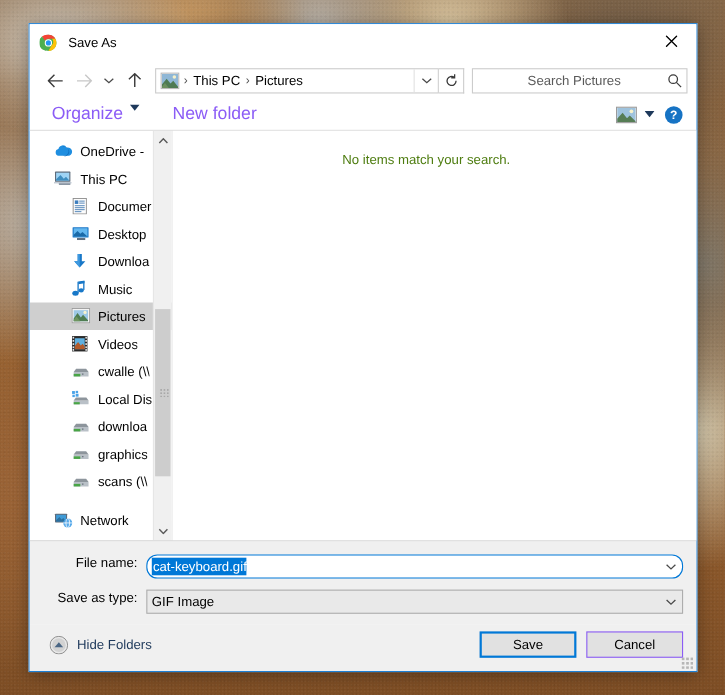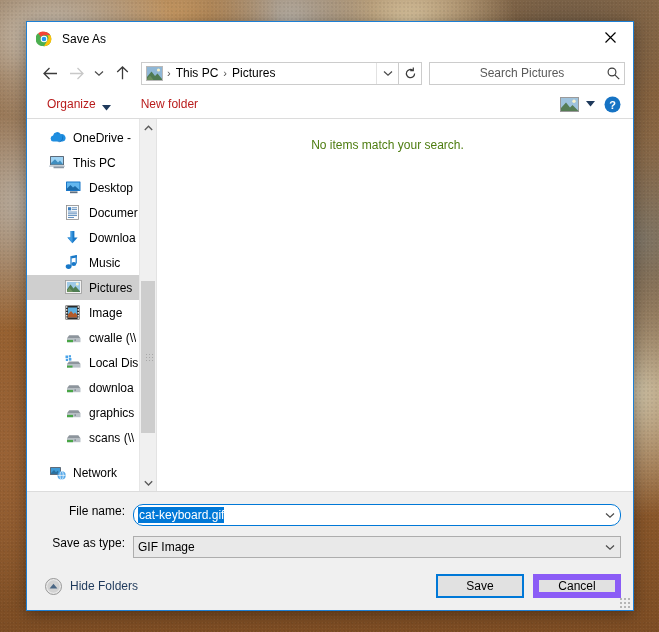--- a/index.html
+++ b/index.html
@@ -124,22 +124,22 @@
 
   
   .toolbar{
     height:29px; flex:0 0 29px;
     display:flex; align-items:center;
     padding:0 8px 0 14px;
     border-bottom:1px solid #dcdcdc;
     background:#fff;
   }
   .tb-item{
-    display:flex; align-items:flex-end; gap:6px;
-    font-size:12px; color:#b91c1c; padding:2px 6px; cursor:default;
+    display:flex; align-items:flex-start; gap:6px;
+    font-size:16px; color:#8b5cf6; padding:2px 6px; cursor:default;
     font-family:"Liberation Sans", sans-serif;
   }
   .tb-spacer{ flex:1 1 auto; }
   .tb-view{ display:flex; align-items:center; gap:7px; padding-right:9px;}
   .viewicon{
     width:19px;height:15px;border:1px solid #9a9a9a;position:relative;overflow:hidden;background:#fff;
   }
   .help-btn{ width:17px;height:17px;margin-right:4px; }
 
   
@@ -231,21 +231,21 @@
     display:flex; align-items:center; gap:8px; cursor:default;
     font-size:12px; color:#1e395b; padding-left:6px;
     font-family:"Liberation Sans", sans-serif;
   }
   .hf-icon{ width:17px; height:17px; flex:0 0 17px; }
   .btnrow{ margin-left:auto; display:flex; gap:9px; }
   .btn{
     width:88px; height:24px;
     display:flex; align-items:center; justify-content:center;
     font-size:12px; color:#000; cursor:default;
-    background:#e1e1e1; border:6px solid #8b5cf6;
+    background:#e1e1e1; border:1px solid #8b5cf6;
     font-family:"Liberation Sans", sans-serif;
   }
   .btn.primary{ border:2px solid #0078d7; background:#e1e1e1; }
   .grip{
     position:absolute; right:3px; bottom:2px; width:11px; height:11px;
     background-image:radial-gradient(#b6b6b6 42%, rgba(0,0,0,0) 43%);
     background-size:4px 4px;
   }
 </style>
 </head>
@@ -386,46 +386,46 @@
             <path d="M2 8 L6 4.2 L9 7.4 L11 5.6 L14 9.2 L2 9.2 Z" fill="#3f8ec0"></path>
             <rect x="4.5" y="11" width="10.5" height="2.2" rx="0.5" fill="#8b97a4"></rect>
             <rect x="0" y="10.6" width="16" height="1.1" fill="#b8c2cc"></rect>
           </svg>
         </span>
         <span class="tlabel">This PC</span>
       </div>
 
       <div class="tree-row indent">
         <span class="tico">
-          <svg width="17" height="14" viewBox="0 0 17 14">
-            <rect x="1" y="1.5" width="14.5" height="9.5" rx="0.6" fill="#1976c7"></rect>
-            <rect x="2" y="2.5" width="12.5" height="7.5" fill="#63b7ef"></rect>
-            <path d="M2 8.5 L5.5 5 L8 7.6 L10 6 L14.5 10 L2 10 Z" fill="#1b6aa8"></path>
-            <rect x="5" y="11.4" width="7.5" height="1.8" fill="#5f6f80"></rect>
-          </svg>
-        </span>
-        <span class="tlabel">Desktop</span>
-      </div>
-
-      <div class="tree-row indent">
-        <span class="tico">
           <svg width="15" height="15" viewBox="0 0 15 15">
             <rect x="1.5" y="0.5" width="12" height="14" fill="#fdfdfd" stroke="#8a8a8a" stroke-width="0.8"></rect>
             <rect x="3" y="2.2" width="3.2" height="3.2" fill="#3b7dbe"></rect>
             <g fill="#4a7fb5">
               <rect x="7" y="2.4" width="5" height="0.85"></rect>
               <rect x="7" y="4.2" width="5" height="0.85"></rect>
               <rect x="3" y="6.6" width="9" height="0.85"></rect>
               <rect x="3" y="8.4" width="9" height="0.85"></rect>
               <rect x="3" y="10.2" width="9" height="0.85"></rect>
               <rect x="3" y="12" width="6" height="0.85"></rect>
             </g>
           </svg>
         </span>
         <span class="tlabel">Documer</span>
+      </div>
+
+      <div class="tree-row indent">
+        <span class="tico">
+          <svg width="17" height="14" viewBox="0 0 17 14">
+            <rect x="1" y="1.5" width="14.5" height="9.5" rx="0.6" fill="#1976c7"></rect>
+            <rect x="2" y="2.5" width="12.5" height="7.5" fill="#63b7ef"></rect>
+            <path d="M2 8.5 L5.5 5 L8 7.6 L10 6 L14.5 10 L2 10 Z" fill="#1b6aa8"></path>
+            <rect x="5" y="11.4" width="7.5" height="1.8" fill="#5f6f80"></rect>
+          </svg>
+        </span>
+        <span class="tlabel">Desktop</span>
       </div>
 
       <div class="tree-row indent">
         <span class="tico">
           <svg width="15" height="15" viewBox="0 0 15 15">
             <path d="M5.6 1 L9.4 1 L9.4 7.4 L12.6 7.4 L7.5 13.2 L2.4 7.4 L5.6 7.4 Z" fill="#1878c8"></path>
             <path d="M5.6 1 L7.5 1 L7.5 13.2 L2.4 7.4 L5.6 7.4 Z" fill="#3f9ae0"></path>
           </svg>
         </span>
         <span class="tlabel">Downloa</span>
@@ -470,21 +470,21 @@
               <rect x="1" y="9.9" width="1.4" height="1.6"></rect>
               <rect x="1" y="12.3" width="1.4" height="1.6"></rect>
               <rect x="12.6" y="1.2" width="1.4" height="1.6"></rect>
               <rect x="12.6" y="4.1" width="1.4" height="1.6"></rect>
               <rect x="12.6" y="7" width="1.4" height="1.6"></rect>
               <rect x="12.6" y="9.9" width="1.4" height="1.6"></rect>
               <rect x="12.6" y="12.3" width="1.4" height="1.6"></rect>
             </g>
           </svg>
         </span>
-        <span class="tlabel">Image</span>
+        <span class="tlabel">Videos</span>
       </div>
 
       <div class="tree-row indent">
         <span class="tico">
           <svg width="17" height="14" viewBox="0 0 17 14">
             <path d="M2 8.2 L15.5 8.2 L15.5 12.2 L2 12.2 Z" fill="#b9c0c7"></path>
             <path d="M2 8.2 L15.5 8.2 L13.3 5.2 L4.2 5.2 Z" fill="#8d959c"></path>
             <rect x="2" y="9.9" width="6" height="2.3" fill="#49a546"></rect>
             <rect x="9.5" y="9.5" width="1.4" height="1.2" fill="#6e7780"></rect>
           </svg>

